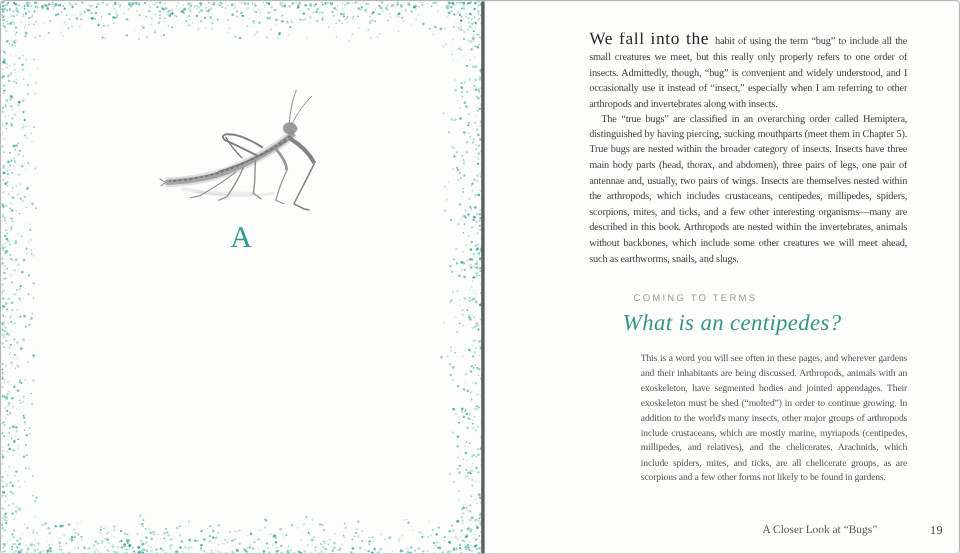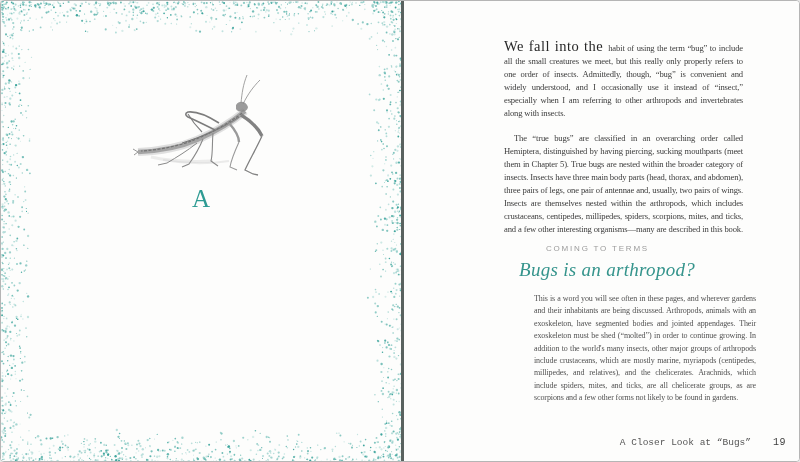--- a/index.html
+++ b/index.html
@@ -24,42 +24,42 @@
   .gutter{position:absolute;left:400px;top:0;width:3px;height:462px;background:#59625f;}
   .gutter-shade{position:absolute;left:403px;top:0;width:12px;height:462px;
     background:linear-gradient(90deg,rgba(70,80,78,.14),rgba(70,80,78,0));}
   
   .right-page{position:absolute;left:403px;top:0;width:397px;height:462px;background:#fdfdfc;}
   .intro{
     position:absolute;left:87px;top:26px;width:265px;height:212px;overflow:hidden;
     font-size:8.6px;line-height:12.9px;letter-spacing:-0.15px;
     color:#3c3c3c;text-align:justify;
   }
-  .intro p{margin:13px;}
+  .intro p{margin:0;}
   .intro p.indented{text-indent:10px;}
   .lead-in{font-size:14.5px;letter-spacing:.5px;color:#262626;margin-right:5px;line-height:13px;}
   .kicker{
-    position:absolute;left:142px;top:243px;
+    position:absolute;left:124px;top:243px;
     font-family:"Liberation Sans",sans-serif;font-size:8px;
     letter-spacing:1.8px;color:#9b9b9b;
   }
   .sidebar-heading{
     position:absolute;left:115px;top:258px;
     font-family:"Liberation Serif",serif;font-style:italic;
     font-size:19px;color:#35948c;letter-spacing:.3px;
   }
   .sidebar-body{
     position:absolute;left:130px;top:292px;width:222px;
     font-family:Liberation Serif, serif;font-size:8px;
     line-height:12.4px;letter-spacing:-0.1px;color:#515151;text-align:justify;
   }
   .page-footer{
     position:absolute;right:15px;top:436px;
-    font-family:Liberation Mono, monospace;font-size:9.5px;color:#565656;
-    display:flex;align-items:center;
+    font-family:Liberation Serif, serif;font-size:9.5px;color:#565656;
+    display:flex;align-items:flex-start;gap:22px;
   }
   .page-number{margin-left:22px;font-size:10px;color:#3d3d3d;letter-spacing:.5px;}
 </style>
 </head>
 <body>
 
 <div class="spread">
 
   <div class="left-page">
     <svg class="stipple" id="stipple-svg" viewBox="0 0 402 462" xmlns="http://www.w3.org/2000/svg">
@@ -2277,21 +2277,21 @@
 
     <div class="intro">
       <p>
         <span class="lead-in">We fall into the</span><span>habit of using the term “bug” to include all the small creatures we meet, but this really only properly refers to one order of insects. Admittedly, though, “bug” is convenient and widely understood, and I occasionally use it instead of “insect,” especially when I am referring to other arthropods and invertebrates along with insects.</span>
       </p>
       <p class="indented">The “true bugs” are classified in an overarching order called Hemiptera, distinguished by having piercing, sucking mouthparts (meet them in Chapter 5). True bugs are nested within the broader category of insects. Insects have three main body parts (head, thorax, and abdomen), three pairs of legs, one pair of antennae and, usually, two pairs of wings. Insects are themselves nested within the arthropods, which includes crustaceans, centipedes, millipedes, spiders, scorpions, mites, and ticks, and a few other interesting organisms—many are described in this book. Arthropods are nested within the invertebrates, animals without backbones, which include some other creatures we will meet ahead, such as earthworms, snails, and slugs.</p>
     </div>
 
     <div class="kicker">COMING TO TERMS</div>
 
-    <div class="sidebar-heading">Bugs is an arthropod?</div>
+    <div class="sidebar-heading">What is an centipedes?</div>
 
     <div class="sidebar-body">This is a word you will see often in these pages, and wherever gardens and their inhabitants are being discussed. Arthropods, animals with an exoskeleton, have segmented bodies and jointed appendages. Their exoskeleton must be shed (“molted”) in order to continue growing. In addition to the world's many insects, other major groups of arthropods include crustaceans, which are mostly marine, myriapods (centipedes, millipedes, and relatives), and the chelicerates. Arachnids, which include spiders, mites, and ticks, are all chelicerate groups, as are scorpions and a few other forms not likely to be found in gardens.</div>
 
     <div class="page-footer">
       <span>A Closer Look at “Bugs”</span>
       <span class="page-number">19</span>
     </div>
   </div>
 
 </div>

